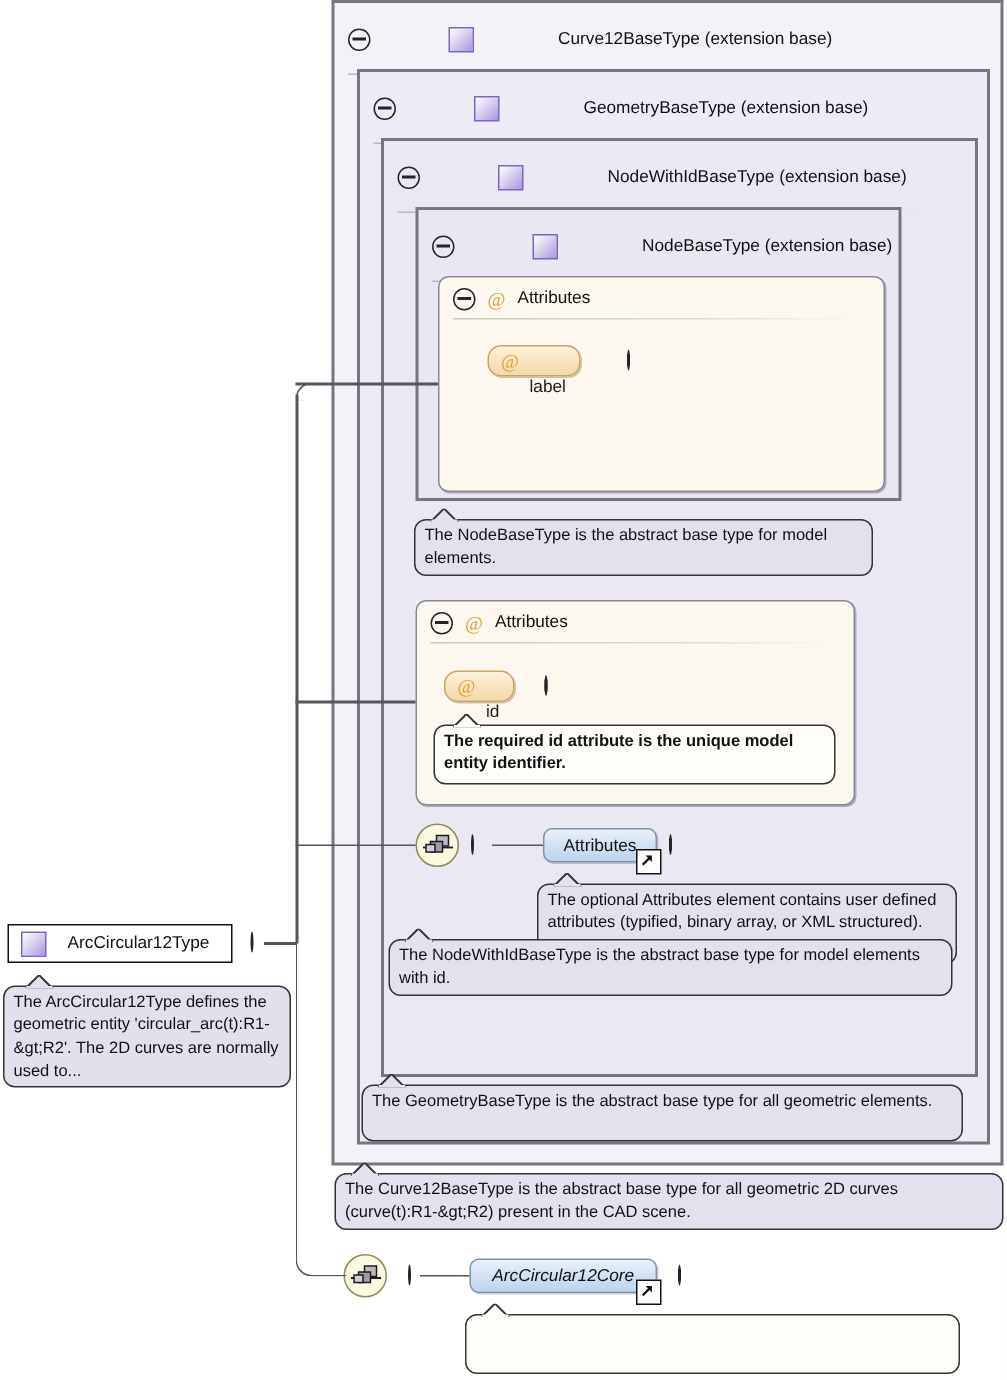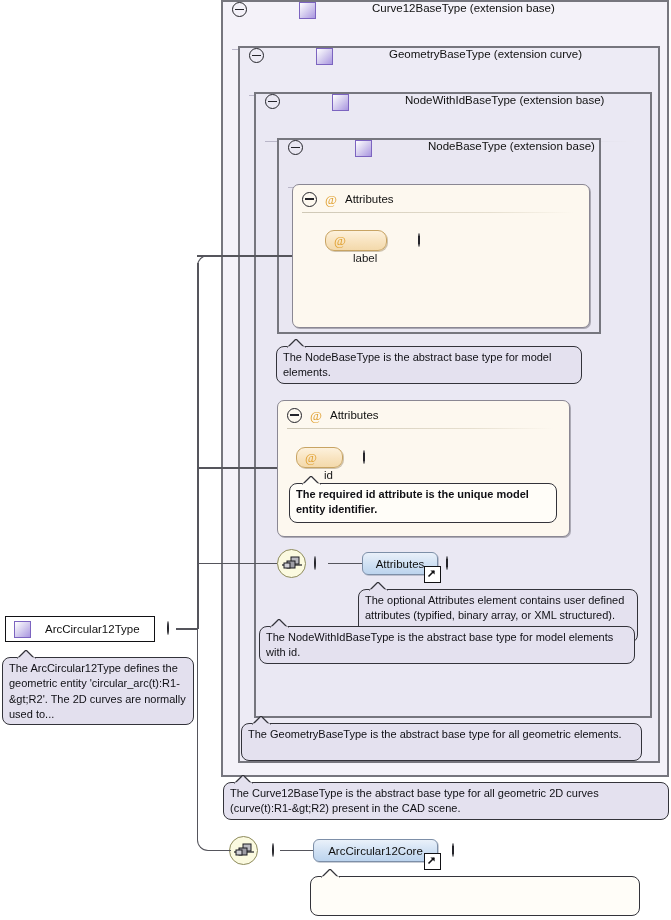--- a/index.html
+++ b/index.html
@@ -29,20 +29,21 @@
   .typebox.lvl1 { background: #edebf5; }
   .typebox.lvl2 { background: #eae8f3; }
   .typebox.lvl3 { background: #e9e7f2; }
 
   .typehead {
     position: absolute;
     left: 0; top: 0;
     height: 48px;
     right: 0;
     display: flex;
+    align-items: center;
     padding-left: 9px;
     gap: 44px;
   }
   .typehead .hr {
     position: absolute;
     left: 9px; right: 14px; bottom: 0;
     height: 1px;
     background: linear-gradient(to right, #b9b6c8, #d9d7e4 70%, #ebe9f3);
   }
   .type-label {
@@ -236,21 +237,21 @@
     <span class="typeicon"></span>
     <span class="type-label" style="margin-left:12px;">Curve12BaseType (extension base)</span>
     <span class="hr"></span>
   </div>
 </div>
 
 <div class="abs typebox lvl1" style="left:238px; top:46px; width:422px; height:717px;">
   <div class="typehead">
     <span class="toggle"></span>
     <span class="typeicon"></span>
-    <span class="type-label" style="margin-left:12px;">GeometryBaseType (extension curve)</span>
+    <span class="type-label" style="margin-left:12px;">GeometryBaseType (extension base)</span>
     <span class="hr"></span>
   </div>
 </div>
 
 <div class="abs typebox lvl2" style="left:254px; top:92px; width:398px; height:626px;">
   <div class="typehead">
     <span class="toggle"></span>
     <span class="typeicon"></span>
     <span class="type-label" style="margin-left:12px;">NodeWithIdBaseType (extension base)</span>
     <span class="hr"></span>
@@ -406,21 +407,21 @@
   <svg width="20" height="16" viewBox="0 0 20 16">
     <line x1="0" y1="9" x2="20" y2="9" stroke="#1c1c22" stroke-width="1.2"></line>
     <rect x="9" y="1" width="8" height="7" fill="#b9b9bf" stroke="#1c1c22" stroke-width="1"></rect>
     <rect x="5" y="5" width="8" height="7" fill="#9d9da5" stroke="#1c1c22" stroke-width="1"></rect>
     <rect x="2" y="7" width="6" height="5" fill="#cfcfd4" stroke="#1c1c22" stroke-width="1"></rect>
   </svg>
 </div>
 <span class="abs toggle" style="left:266px; top:844px;"></span>
 <div class="line hline abs" style="left:280px; top:849.5px; width:33px;"></div>
 
-<div class="abs elembox" style="left:313px; top:839px; width:125px;">
+<div class="abs elembox" style="left:313px; top:839px; width:125px;font-style:italic;">
   <span class="nm">ArcCircular12Core</span>
 </div>
 <span class="extbadge" style="left:424px; top:853px;">
   <svg width="13" height="13" viewBox="0 0 13 13">
     <path d="M3.5 9.5 L9 4" stroke="#111114" stroke-width="1.6"></path>
     <path d="M9.6 3.4 L9.6 7.6 L5.4 3.4 Z" fill="#111114"></path>
   </svg>
 </span>
 <span class="abs toggle plus" style="left:444px; top:844px;"></span>
 

